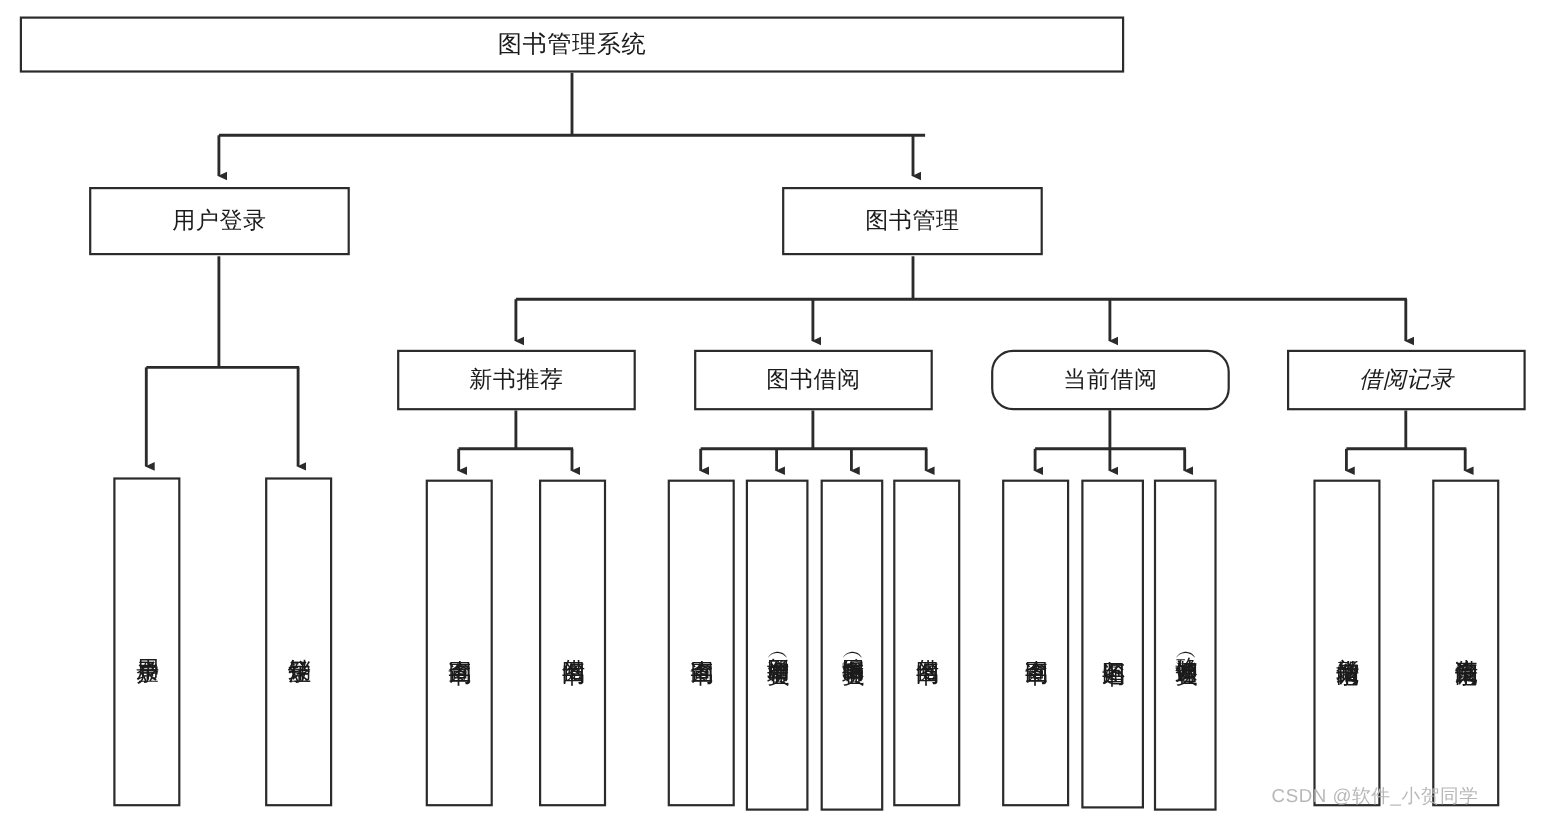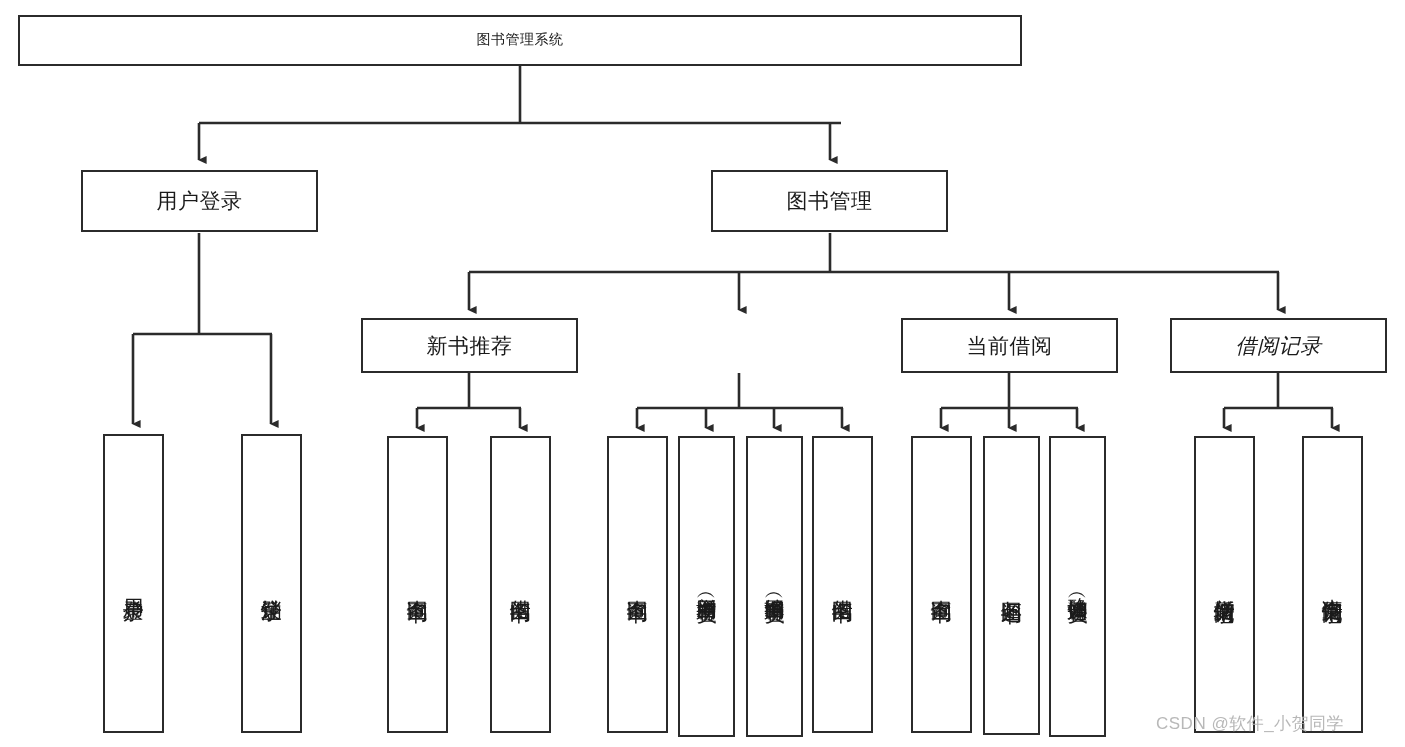--- a/index.html
+++ b/index.html
@@ -40,22 +40,21 @@
   .node-label {
     display: block;
     text-align: center;
     line-height: 1.12;
     letter-spacing: 0.5px;
   }
   .node.horizontal .node-label {
     font-size: 21px;
   }
   .node.root .node-label {
-    font-size: 14px;
-    font-family: Liberation Mono, monospace;
+    font-size: 22px;
   }
   .node.vertical {
     align-items: center;
     justify-content: center;
   }
   .node.vertical .node-label {
     writing-mode: vertical-rl;
     text-orientation: upright;
     font-size: 21px;
     line-height: 1.22;
@@ -140,21 +139,24 @@
   <div class="node horizontal" style="left:81px; top:170px; width:237px; height:62px;">
     <span class="node-label">用户登录</span>
   </div>
   <div class="node horizontal" style="left:711px; top:170px; width:237px; height:62px;">
     <span class="node-label">图书管理</span>
   </div>
 
   <div class="node horizontal" style="left:361px; top:318px; width:217px; height:55px;">
     <span class="node-label">新书推荐</span>
   </div>
-  <div class="node horizontal" style="left:901px; top:318px; width:217px; height:55px;">
+  <div class="node horizontal" style="left:631px; top:318px; width:217px; height:55px;">
+    <span class="node-label">图书借阅</span>
+  </div>
+  <div class="node horizontal" style="left:901px; top:318px; width:217px; height:55px;border-radius:20px;">
     <span class="node-label">当前借阅</span>
   </div>
   <div class="node horizontal" style="left:1170px; top:318px; width:217px; height:55px;font-style:italic;">
     <span class="node-label">借阅记录</span>
   </div>
 
   <div class="node vertical" style="left:103px; top:434px; width:61px; height:299px;">
     <span class="node-label">用户登录</span>
   </div>
   <div class="node vertical" style="left:241px; top:434px; width:61px; height:299px;">

